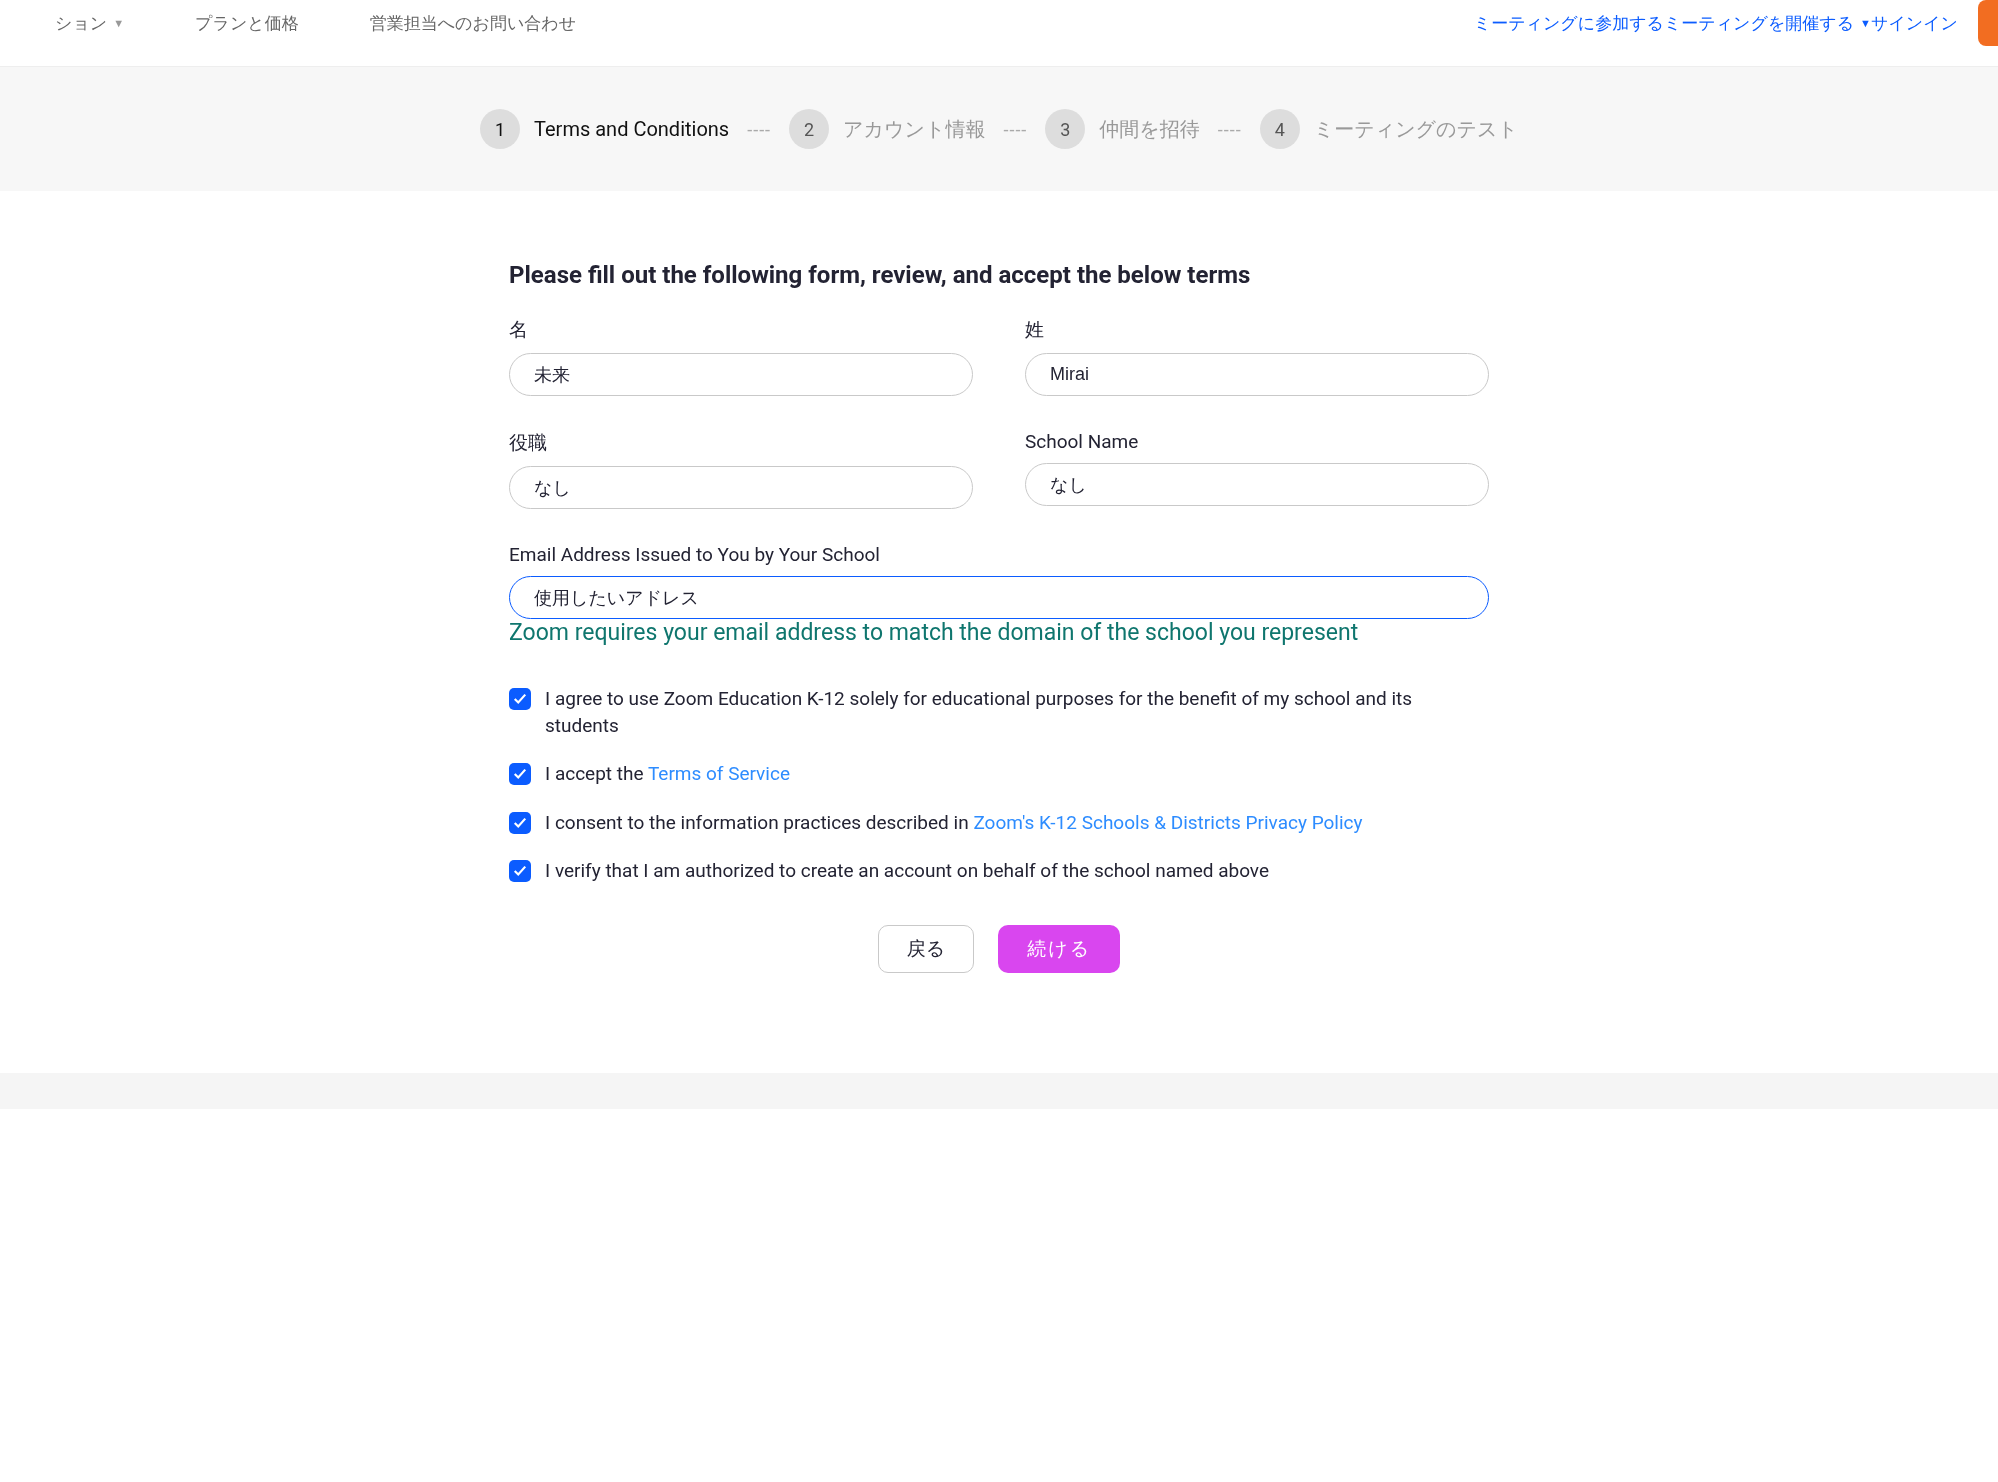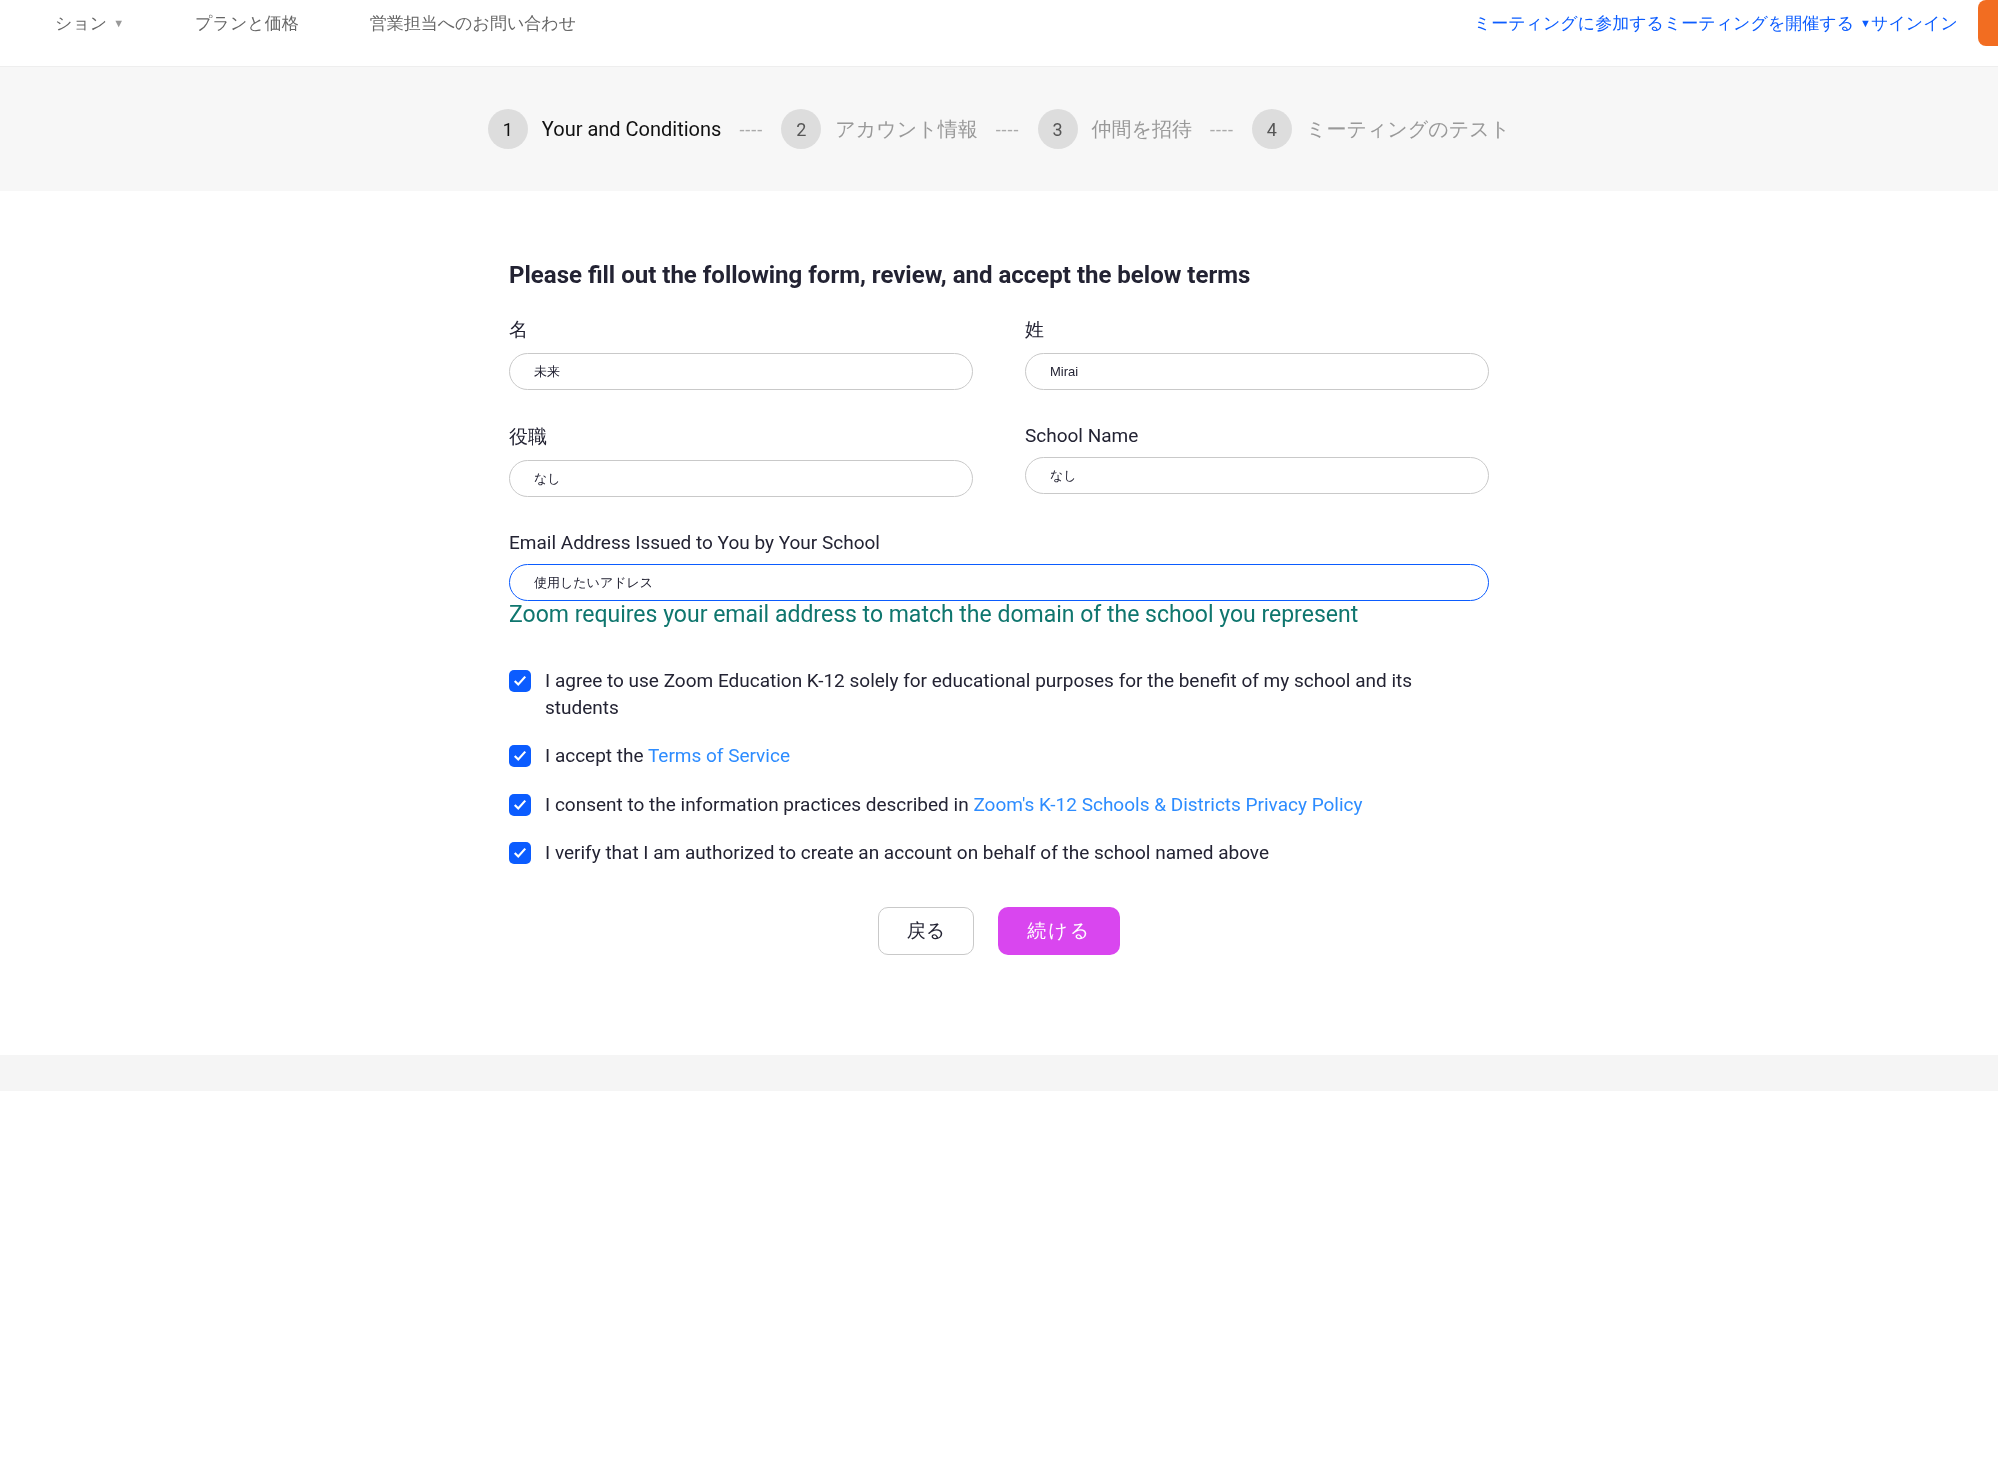--- a/index.html
+++ b/index.html
@@ -125,21 +125,21 @@
     .label {
       font-size: 19px;
       color: #232333;
       margin-bottom: 10px;
       display: block;
     }
     .input {
       width: 100%;
       border: 1px solid #c9c9c9;
       border-radius: 22px;
-      font-size: 13px;
+      font-size: 18px;
       padding: 10px 24px;
       color: #232333;
       outline: none;
     }
     .input.focused {
       border-color: #0B5CFF;
     }
     .helper {
       font-size: 23px;
       color: #0f766e;
@@ -235,21 +235,21 @@
     <div class="nav-right-item">
       <span>サインイン</span>
     </div>
     <div class="orange-edge"></div>
   </div>
 </div>
 
 <div class="stepper-bar">
   <div class="step active">
     <div class="step-num">1</div>
-    <div class="step-label">Your and Conditions</div>
+    <div class="step-label">Terms and Conditions</div>
     <div class="step-sep">----</div>
   </div>
   <div class="step">
     <div class="step-num">2</div>
     <div class="step-label">アカウント情報</div>
     <div class="step-sep">----</div>
   </div>
   <div class="step">
     <div class="step-num">3</div>
     <div class="step-label">仲間を招待</div>

